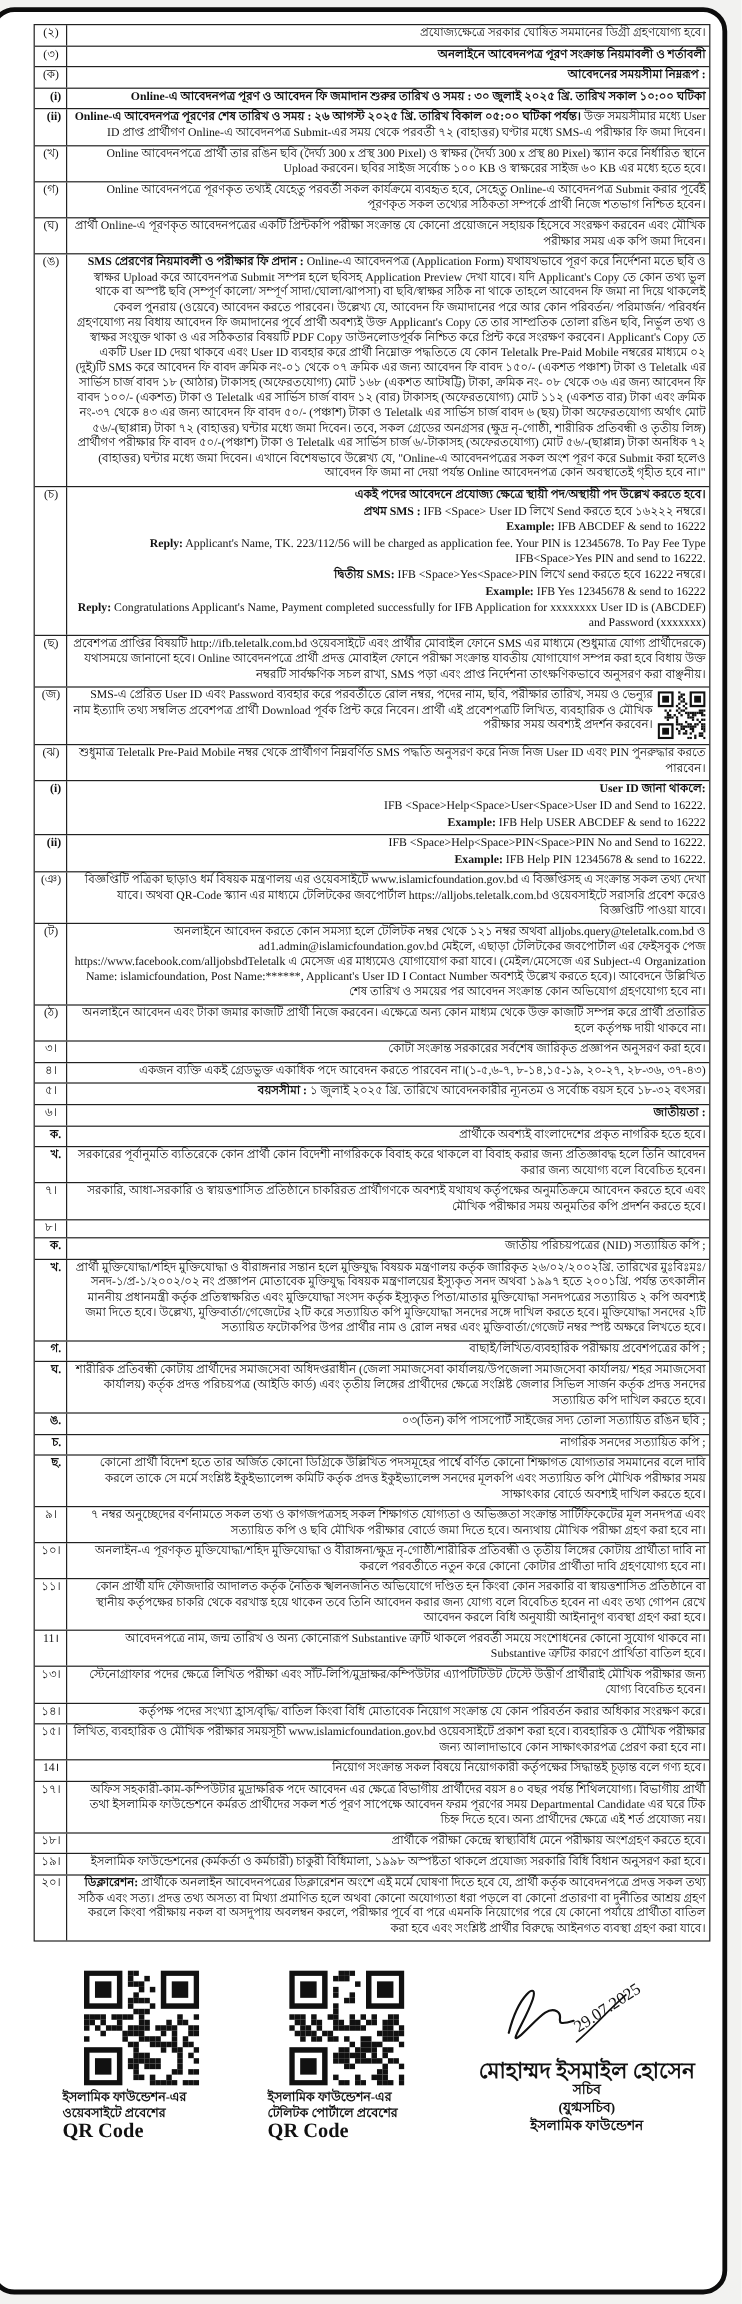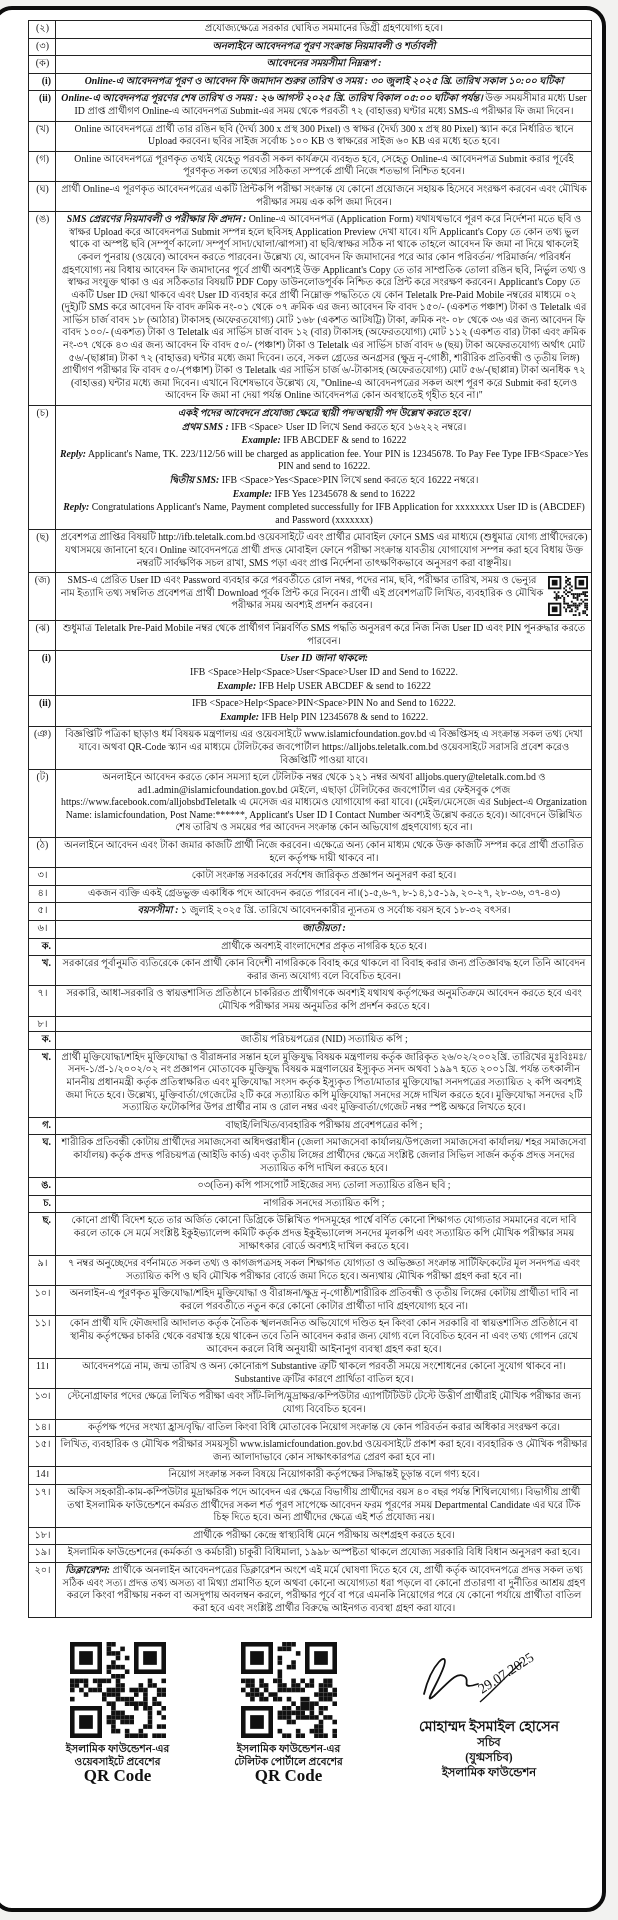--- a/index.html
+++ b/index.html
@@ -21,37 +21,37 @@
   .row:first-child{border-top:none;}
   .lbl{
     flex:0 0 27px;max-width:27px;border-right:1px solid #222;
     font-size:9.8px;line-height:12.6px;padding:1px 1px 1px 2px;
     text-align:center;box-sizing:border-box;
   }
   .lbl.lv2{text-align:right;padding-right:4px;font-weight:bold;}
   .lbl.plain{font-weight:normal;}
   .txt{
     flex:1;font-size:9.8px;line-height:12.6px;padding:1px 3px 2px 4px;
-    text-align:center;box-sizing:border-box;position:relative;
+    text-align:right;box-sizing:border-box;position:relative;
   }
   .txt p{margin:0 0 1px 0;}
-  .b{font-weight:bold;font-style:italic;}
+  .b{font-weight:bold;}
   .qr-mini{
     float:right;width:40px;height:40px;margin:2px 0 2px 4px;
   }
   .footer{
     display:flex;margin-top:14px;padding:0 10px 0 26px;align-items:flex-end;
   }
-  .qr-block{width:150px;text-align:center;margin-right:40px;}
+  .qr-block{width:150px;text-align:left;margin-right:40px;}
   .qr-block svg{width:96px;height:96px;display:block;margin:0 auto 4px auto;}
   .qr-cap{font-size:10.5px;line-height:13.5px;font-weight:bold;}
   .qr-cap .en{font-family:"Liberation Serif",serif;font-size:17px;font-weight:bold;}
   .sig-block{flex:1;text-align:center;padding-bottom:2px;}
   .sig-draw{height:84px;position:relative;margin-bottom:2px;}
-  .sig-name{font-size:14px;font-weight:bold;line-height:17px;}
+  .sig-name{font-size:18px;font-weight:bold;line-height:17px;}
   .sig-line{font-size:11.5px;font-weight:bold;line-height:15px;}
 </style>
 </head>
 <body>
 
 <div class="sheet">
   <div class="rules" id="rules-table">
       <div class="row">
         <div class="lbl">(২)</div>
         <div class="txt">

